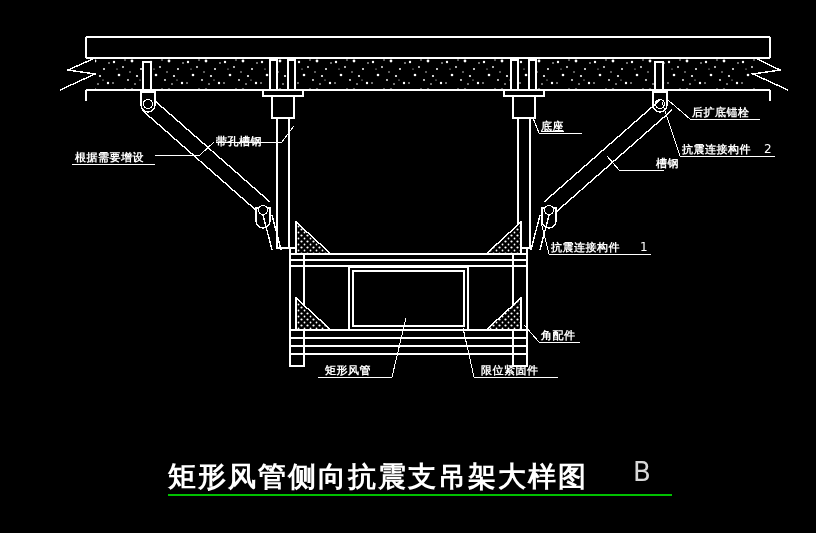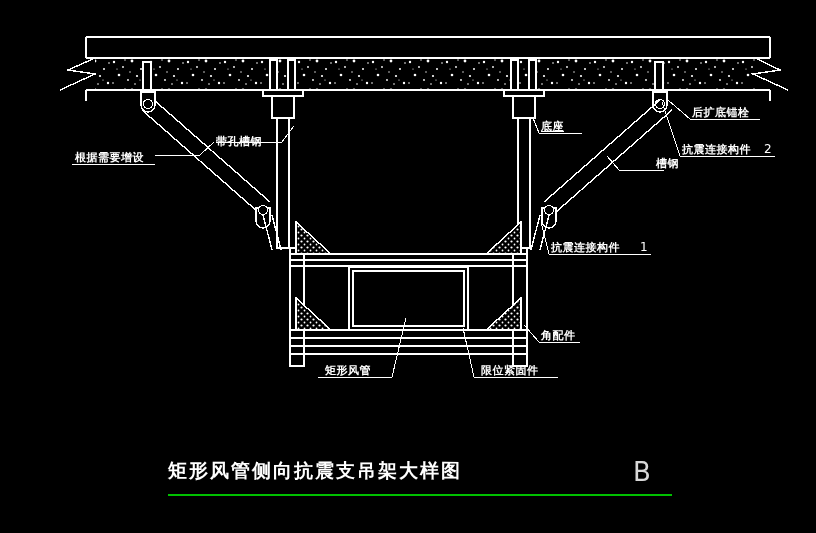--- a/index.html
+++ b/index.html
@@ -41,21 +41,21 @@
     position: absolute;
     color: #ffffff;
     font-size: 12px;
     font-family: "DejaVu Sans", "Liberation Sans", sans-serif;
   }
   #title-text {
     position: absolute;
     left: 168px;
     top: 458px;
     color: #ffffff;
-    font-size: 19px;
+    font-size: 28px;
     letter-spacing: 2px;
     font-weight: 700;
     white-space: nowrap;
     font-family: "DejaVu Sans", "Liberation Sans", sans-serif;
   }
   #sheet-mark {
     position: absolute;
     left: 633px;
     top: 457px;
     color: #d8d8d8;

